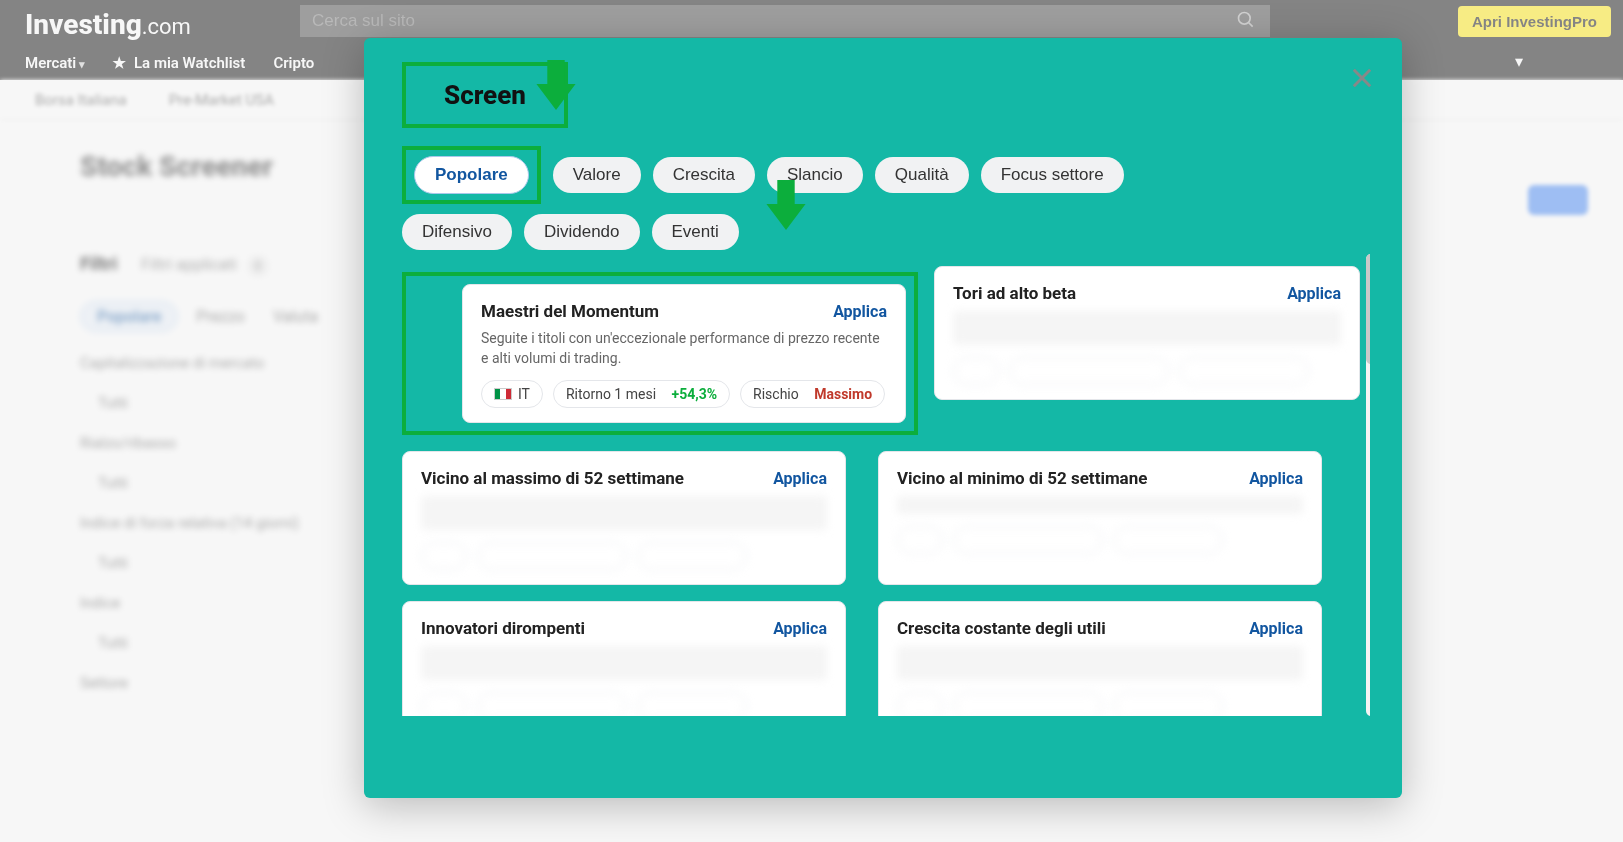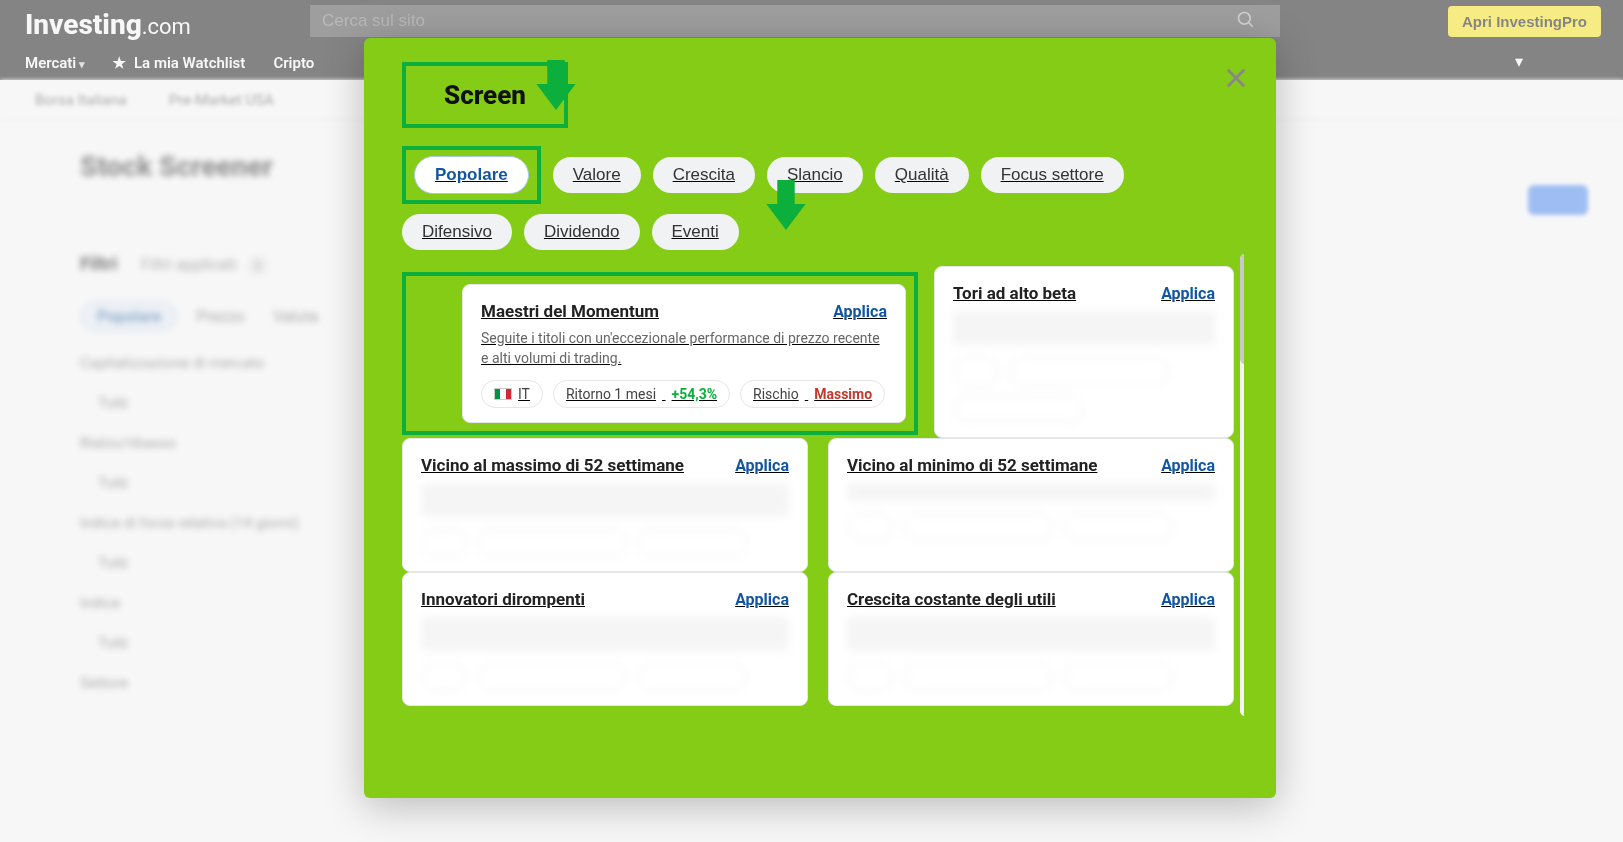--- a/index.html
+++ b/index.html
@@ -2,43 +2,43 @@
 <html><head>
 <meta charset="utf-8">
 <style>
   * { box-sizing: border-box; margin: 0; padding: 0; }
   body { font-family: -apple-system, BlinkMacSystemFont, "Segoe UI", Roboto, Arial, sans-serif; background:#fff; width:1623px; height:842px; overflow:hidden; position:relative; }
 
   
   .bg-header { position:absolute; top:0; left:0; right:0; height:80px; background:#000; }
   .bg-logo { position:absolute; left:25px; top:8px; color:#fff; font-size:28px; font-weight:800; }
   .bg-logo-com { font-weight:400; font-size:22px; }
-  .bg-search { position:absolute; left:310px; top:5px; width:970px; height:32px; background:#3a3a3a; border:none; color:#ddd; padding:0 28px 0 12px; font-size:17px; }
+  .bg-search { position:absolute; left:300px; top:5px; width:970px; height:32px; background:#3a3a3a; border:none; color:#ddd; padding:0 28px 0 12px; font-size:17px; }
   .bg-search-icon { position:absolute; left:1236px; top:10px; color:#aaa; }
-  .bg-pro-btn { position:absolute; right:22px; top:6px; background:#ffe600; color:#000; font-weight:700; font-size:15px; padding:7px 14px; border-radius:4px; border:none; }
+  .bg-pro-btn { position:absolute; right:12px; top:6px; background:#ffe600; color:#000; font-weight:700; font-size:15px; padding:7px 14px; border-radius:4px; border:none; }
   .bg-nav { position:absolute; top:46px; left:0; right:0; height:34px; color:#fff; display:flex; align-items:center; gap:28px; padding-left:25px; font-size:15px; font-weight:600; }
   .bg-nav .star { margin-right:-20px; }
   .bg-nav .chev::after { content:" ▾"; font-size:11px; opacity:.8; }
   .bg-chev-right { position:absolute; right:100px; top:52px; color:#fff; }
 
   .bg-sub { position:absolute; top:80px; left:0; right:0; height:40px; background:#fff; border-bottom:1px solid #e5e5e5; filter:blur(2px); display:flex; align-items:center; gap:42px; padding-left:35px; font-size:15px; color:#555; }
 
   .bg-body { position:absolute; top:120px; left:0; right:0; bottom:0; filter:blur(3px); padding:30px 80px; }
   .bg-h1 { font-size:28px; font-weight:800; color:#222; margin-bottom:40px; }
   .bg-filters { font-size:18px; font-weight:800; margin:40px 0 20px; }
   .bg-chip { display:inline-block; background:#e9f1fb; color:#1256a0; border:1px solid #a9c8ea; border-radius:18px; padding:5px 16px; font-size:16px; font-weight:600; margin-right:14px; }
   .bg-label { color:#555; margin-top:22px; font-size:15px; }
   .bg-filter-badge { display:inline-flex; align-items:center; background:#eee; border-radius:50%; width:22px; height:22px; justify-content:center; font-size:13px; color:#666; margin-left:6px; vertical-align:middle; }
   .bg-right-pill { position:absolute; right:35px; top:185px; width:60px; height:30px; background:#3b82f6; border-radius:6px; filter:blur(2px); }
 
   
   .overlay { position:absolute; inset:0; background:rgba(240,240,240,0.55); }
 
   
-  .modal { position:absolute; left:364px; top:38px; width:912px; height:760px; background:#84cc16; border-radius:6px; box-shadow:0 8px 40px rgba(0,0,0,0.25); padding:24px 32px 10px 38px;text-decoration:underline; }
+  .modal { position:absolute; left:364px; top:38px; width:1038px; height:760px; background:#14b8a6; border-radius:6px; box-shadow:0 8px 40px rgba(0,0,0,0.25); padding:24px 32px 10px 38px; }
   .modal-close { position:absolute; top:26px; right:26px; width:28px; height:28px; color:#888; cursor:pointer; }
   .modal-close svg { width:100%; height:100%; }
 
   .modal-title-box { border:4px solid #0cae3c; display:inline-block; padding:14px 38px; margin-bottom:16px; }
   .modal-title { font-size:26px; font-weight:800; color:#111; }
 
   .tabs-wrap { margin-top:2px; }
   .tabs-row { display:flex; flex-wrap:wrap; gap:12px; align-items:center; }
   .tab-boxed { border:4px solid #0cae3c; padding:6px 8px; display:inline-flex; }
   .tab { background:#f1f2f3; color:#333; border:none; border-radius:20px; padding:8px 20px; font-size:17px; cursor:pointer; white-space:nowrap; }
@@ -59,21 +59,21 @@
   .card-desc { font-size:14px; color:#666; line-height:1.4; margin-bottom:12px; }
   .card-desc.blur { filter:blur(4px); color:#888; height:34px; background:linear-gradient(#f5f5f5,#f5f5f5); border-radius:4px; }
   .pill-row { display:flex; gap:10px; flex-wrap:wrap; }
   .pill { border:1px solid #e4e6ea; border-radius:18px; padding:5px 12px; font-size:14px; color:#444; display:inline-flex; align-items:center; gap:6px; background:#fff; }
   .pill.blur { filter:blur(4px); }
   .flag-it { display:inline-block; width:18px; height:12px; background:linear-gradient(to right,#009246 33%,#fff 33% 66%,#ce2b37 66%); border:1px solid #ccc; }
   .ret-val { color:#0cae3c; font-weight:700; }
   .risk-val { color:#c0392b; font-weight:700; }
 
   
-  .cards-grid { display:flex; gap:20px; }
+  .cards-grid { display:flex; gap:32px; margin-top:16px; }
 
   
   .cards-scroll { height:462px; overflow:hidden; position:relative; margin-top:4px; padding-right:10px; }
 </style>
 </head>
 <body>
 
 <div class="bg-header">
   <div class="bg-logo">
     <span>Investing</span><span class="bg-logo-com">.com</span>

